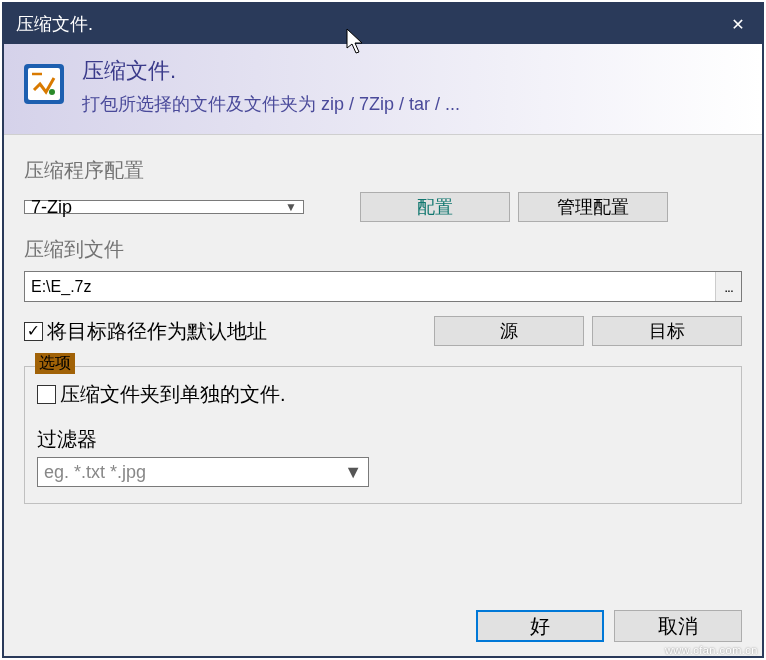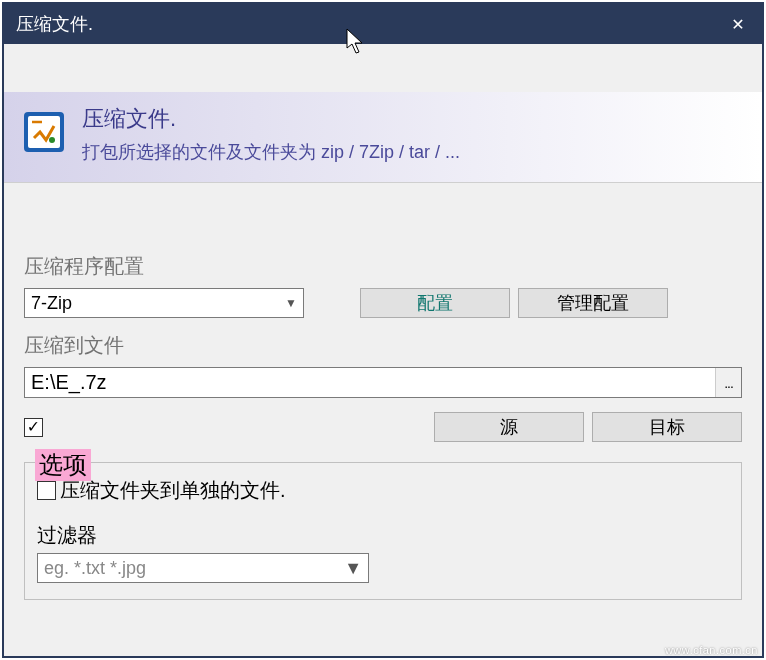--- a/index.html
+++ b/index.html
@@ -12,21 +12,20 @@
     overflow: hidden;
   }
   .window {
     border: 2px solid #2a3a5a;
     width: 762px;
     height: 656px;
     margin: 2px;
     background: #f0f0f0;
     display: flex;
     flex-direction: column;
-    gap: 48px;
   }
   .titlebar {
     background: #2a3a5a;
     color: #fff;
     height: 40px;
     display: flex;
     align-items: center;
     padding: 0 0 0 12px;
     font-size: 18px;
   }
@@ -85,21 +84,21 @@
     margin-bottom: 0;
     margin-top: 6px;
   }
   .row {
     display: flex;
     gap: 8px;
     align-items: center;
   }
   .select {
     flex: 1;
-    height: 30px;
+    height: 14px;
     background: #fff;
     border: 1px solid #7a7a7a;
     font-size: 18px;
     padding: 1px 6px;
     display: flex;
     align-items: center;
     justify-content: space-between;
     cursor: default;
   }
   .select .chev { color: #555; font-size: 12px; }
@@ -118,21 +117,21 @@
   .path-row {
     display: flex;
     border: 1px solid #7a7a7a;
     background: #fff;
     height: 31px;
     align-items: stretch;
   }
   .path-input {
     flex: 1;
     border: none;
-    font-size: 20px;
+    font-size: 16px;
     padding: 12px 6px;
     outline: none;
     font-family: inherit;
   }
   .browse-btn {
     width: 26px;
     border-left: 1px solid #ccc;
     display: flex;
     align-items: center;
     justify-content: center;
@@ -170,23 +169,23 @@
   .fieldset {
     border: 1px solid #c0c0c0;
     margin-top: -2px;
     padding: 8px 12px 16px 12px;
     position: relative;
   }
   .fieldset-legend {
     position: absolute;
     top: -14px;
     left: 10px;
-    background: #f9a8d4;
+    background: #a16207;
     padding: 0 4px;
-    font-size: 24px;
+    font-size: 16px;
   }
   .fieldset .label-sm { font-size: 20px; margin: 18px 0 4px 0; }
   .filter-select {
     height: 30px;
     width: 332px;
     background: #fff;
     border: 1px solid #7a7a7a;
     font-size: 18px;
     padding: 1px 6px;
     display: flex;
@@ -262,20 +261,21 @@
 
     <div class="label">压缩到文件</div>
     <div class="path-row">
       <input class="path-input" value="E:\E_.7z" style="">
       <div class="browse-btn">...</div>
     </div>
 
     <div class="src-dst-row">
       <div class="left">
         <div class="checkbox">✓</div>
+        <span class="check-label">将目标路径作为默认地址</span>
       </div>
       <div class="btn" style="min-width:150px;">源</div>
       <div class="btn" style="min-width:150px;">目标</div>
     </div>
 
     <div class="fieldset" style="margin-top:12px;">
       <div class="fieldset-legend">选项</div>
       <div class="check-row" style="">
         <div class="checkbox unchecked"></div>
         <span class="check-label">压缩文件夹到单独的文件.</span>

